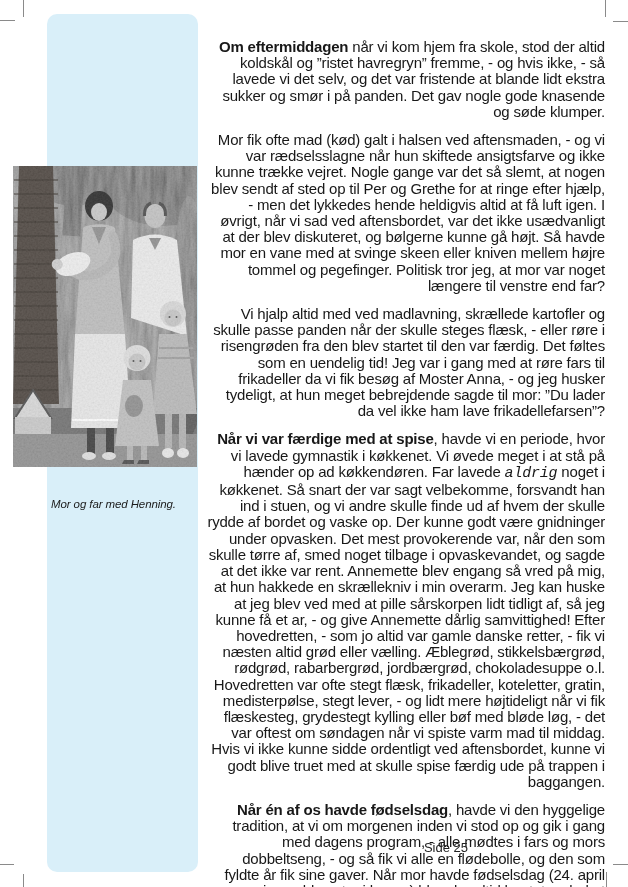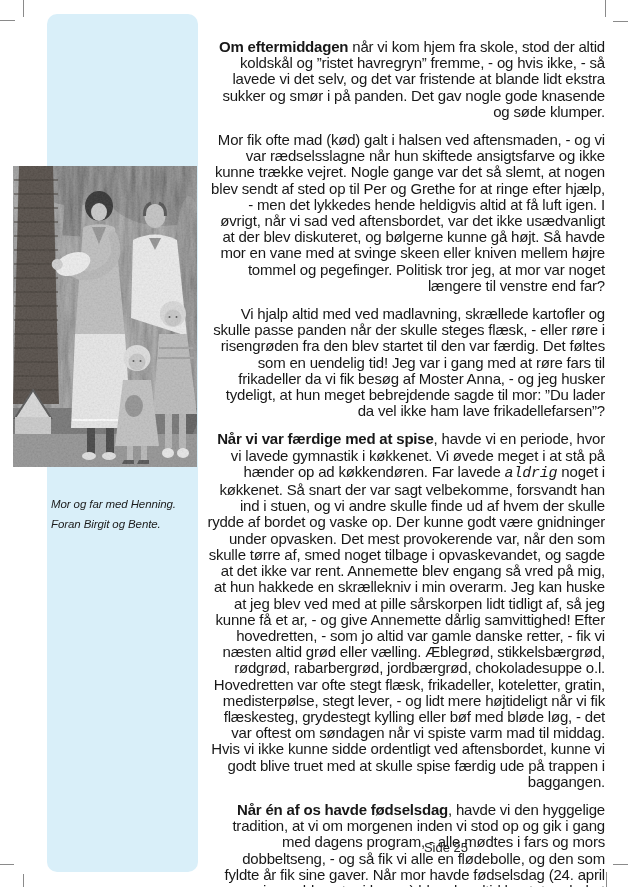--- a/index.html
+++ b/index.html
@@ -162,21 +162,20 @@
         <path d="M111,294 h10 v4 h-12 z" fill="#4a4a4a"></path>
         <path d="M126,294 h10 v4 h-12 z" fill="#4a4a4a"></path>
       </g>
 
       <rect x="0" y="0" width="184" height="301" filter="url(#grain)"></rect>
     </svg>
   </div>
 
   <div id="photo-caption">
     <div>Mor og far med Henning.</div>
-    <div>Foran Birgit og Bente.</div>
   </div>
 
   <div id="body-text">
       <p><span class="bold">Om eftermiddagen</span><span> når vi kom hjem fra skole, stod der altid koldskål og ”ristet havregryn” fremme, - og hvis ikke, - så lavede vi det selv, og det var fristende at blande lidt ekstra sukker og smør i på panden. Det gav nogle gode knasende og søde klumper.</span></p>
       <p><span>Mor fik ofte mad (kød) galt i halsen ved aftensmaden, - og vi var rædselsslagne når hun skiftede ansigtsfarve og ikke kunne trække vejret. Nogle gange var det så slemt, at nogen blev sendt af sted op til Per og Grethe for at ringe efter hjælp, - men det lykkedes hende heldigvis altid at få luft igen. I øvrigt, når vi sad ved aftensbordet, var det ikke usædvanligt at der blev diskuteret, og bølgerne kunne gå højt. Så havde mor en vane med at svinge skeen eller kniven mellem højre tommel og pegefinger. Politisk tror jeg, at mor var noget længere til venstre end far?</span></p>
       <p><span>Vi hjalp altid med ved madlavning, skrællede kartofler og skulle passe panden når der skulle steges flæsk, - eller røre i risengrøden fra den blev startet til den var færdig. Det føltes som en uendelig tid! Jeg var i gang med at røre fars til frikadeller da vi fik besøg af Moster Anna, - og jeg husker tydeligt, at hun meget bebrejdende sagde til mor: ”Du lader da vel ikke ham lave frikadellefarsen”?</span></p>
       <p><span class="bold">Når vi var færdige med at spise</span><span>, havde vi en periode, hvor vi lavede gymnastik i køkkenet. Vi øvede meget i at stå på hænder op ad køkkendøren. Far lavede </span><span class="italic">aldrig</span><span> noget i køkkenet. Så snart der var sagt velbekomme, forsvandt han ind i stuen, og vi andre skulle finde ud af hvem der skulle rydde af bordet og vaske op. Der kunne godt være gnidninger under opvasken. Det mest provokerende var, når den som skulle tørre af, smed noget tilbage i opvaskevandet, og sagde at det ikke var rent. Annemette blev engang så vred på mig, at hun hakkede en skrællekniv i min overarm. Jeg kan huske at jeg blev ved med at pille sårskorpen lidt tidligt af, så jeg kunne få et ar, - og give Annemette dårlig samvittighed! Efter hovedretten, - som jo altid var gamle danske retter, - fik vi næsten altid grød eller vælling. Æblegrød, stikkelsbærgrød, rødgrød, rabarbergrød, jordbærgrød, chokoladesuppe o.l.  Hovedretten var ofte stegt flæsk, frikadeller, koteletter, gratin, medisterpølse, stegt lever, - og lidt mere højtideligt når vi fik flæskesteg, grydestegt kylling eller bøf med bløde løg, - det var oftest om søndagen når vi spiste varm mad til middag. Hvis vi ikke kunne sidde ordentligt ved aftensbordet, kunne vi godt blive truet med at skulle spise færdig ude på trappen i baggangen.</span></p>
       <p><span class="bold">Når én af os havde fødselsdag</span><span>, havde vi den hyggelige tradition, at vi om morgenen inden vi stod op og gik i gang med dagens program, - alle mødtes i fars og mors dobbeltseng, - og så fik vi alle en flødebolle, og den som fyldte år fik sine gaver. Når mor havde fødselsdag (24. april og ingen blomster i haven) blev der altid hentet en buket fresier, mors yndlingsblomst, hos gartner Larsen på Bakkevej i Neder Hornbæk.</span></p>
     </div>
 

